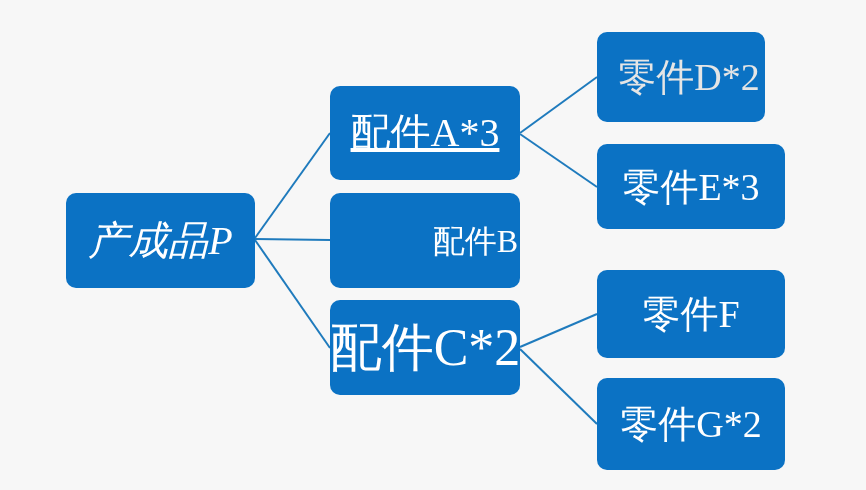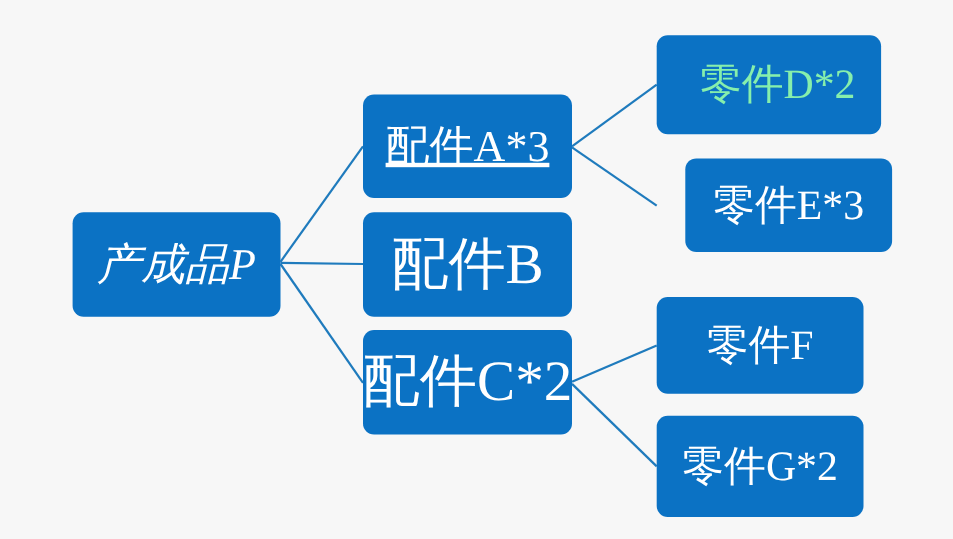--- a/index.html
+++ b/index.html
@@ -45,21 +45,21 @@
     z-index: 2;
   }
   .node-label {
     display: block;
     line-height: 1;
     padding: 0 2px;
   }
   
   .n-p      { left: 66px;  top: 193px; width: 189px; height: 95px; font-size: 40px; font-style: italic; }
   .n-a      { left: 330px; top: 86px;  width: 190px; height: 94px; font-size: 40px; }
-  .n-b      { left: 330px; top: 193px; width: 190px; height: 95px; font-size: 52px; }
+  .n-b      { left: 330px; top: 193px; width: 190px; height: 95px; font-size: 32px; justify-content: flex-end; }
   .n-c      { left: 330px; top: 300px; width: 190px; height: 95px; font-size: 52px; }
   .n-d      { left: 597px; top: 32px;  width: 188px; height: 90px; font-size: 38px; }
   .n-e      { left: 597px; top: 144px; width: 188px; height: 85px; font-size: 38px; }
   .n-f      { left: 597px; top: 270px; width: 188px; height: 88px; font-size: 38px; }
   .n-g      { left: 597px; top: 378px; width: 188px; height: 92px; font-size: 38px; }
 </style>
 </head>
 <body>
 
 <div id="canvas">
@@ -83,25 +83,25 @@
   </div>
 
   <div class="node n-b" style="left: 330px; top: 193px; width: 190px; height: 95px; background: rgb(11, 114, 196); color: rgb(255, 255, 255);">
     <span class="node-label">配件B</span>
   </div>
 
   <div class="node n-c" style="left: 330px; top: 300px; width: 190px; height: 95px; background: rgb(11, 114, 196); color: rgb(255, 255, 255);">
     <span class="node-label">配件C*2</span>
   </div>
 
-  <div class="node n-d" style="left: 597px; top: 32px; width: 204px; height: 90px; background: rgb(11, 114, 196); color: #86efac; padding-left: 16px;">
+  <div class="node n-d" style="left: 597px; top: 32px; width: 168px; height: 90px; background: rgb(11, 114, 196); color: #e5e5e5; padding-left: 16px;">
     <span class="node-label">零件D*2</span>
   </div>
 
-  <div class="node n-e" style="left: 597px; top: 144px; width: 188px; height: 85px; background: rgb(11, 114, 196); color: rgb(255, 255, 255); margin-left: 26px;">
+  <div class="node n-e" style="left: 597px; top: 144px; width: 188px; height: 85px; background: rgb(11, 114, 196); color: rgb(255, 255, 255);">
     <span class="node-label">零件E*3</span>
   </div>
 
   <div class="node n-f" style="left: 597px; top: 270px; width: 188px; height: 88px; background: rgb(11, 114, 196); color: rgb(255, 255, 255);">
     <span class="node-label">零件F</span>
   </div>
 
   <div class="node n-g" style="left: 597px; top: 378px; width: 188px; height: 92px; background: rgb(11, 114, 196); color: rgb(255, 255, 255); align-items: center;">
     <span class="node-label">零件G*2</span>
   </div>

